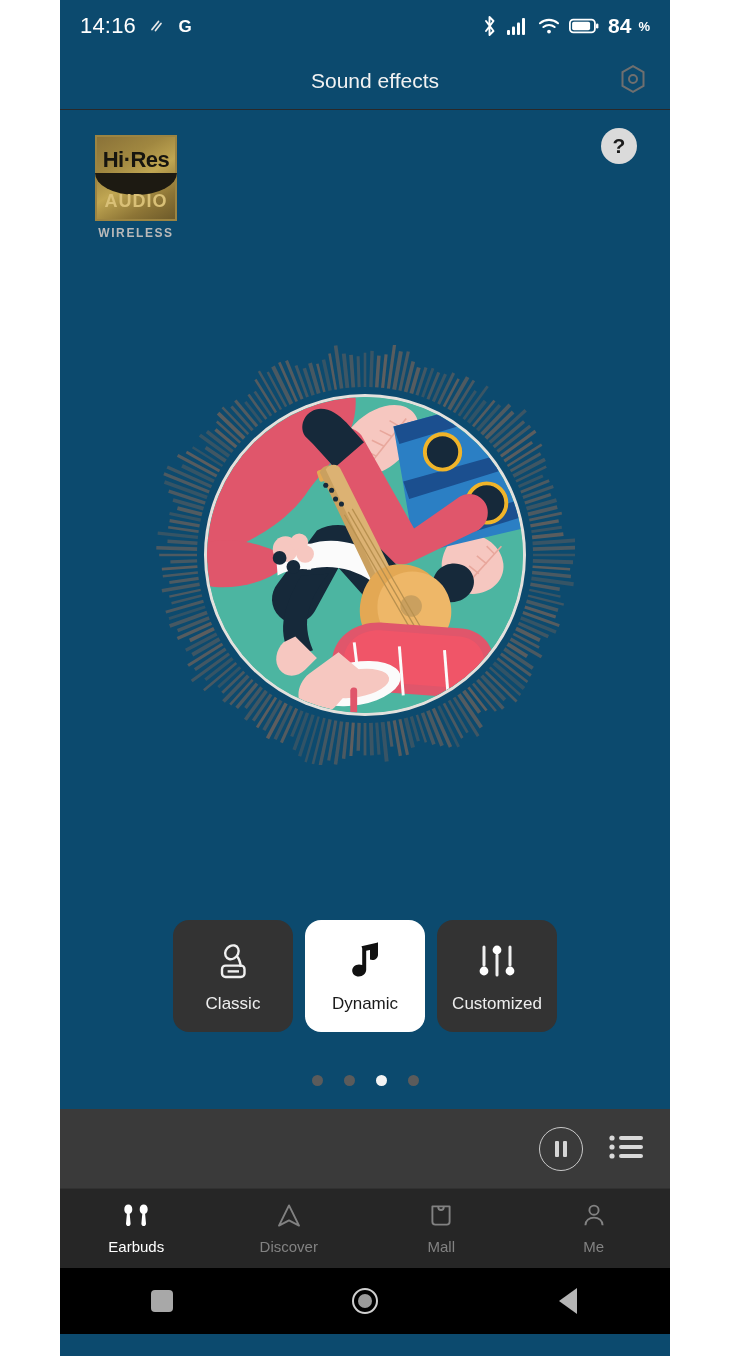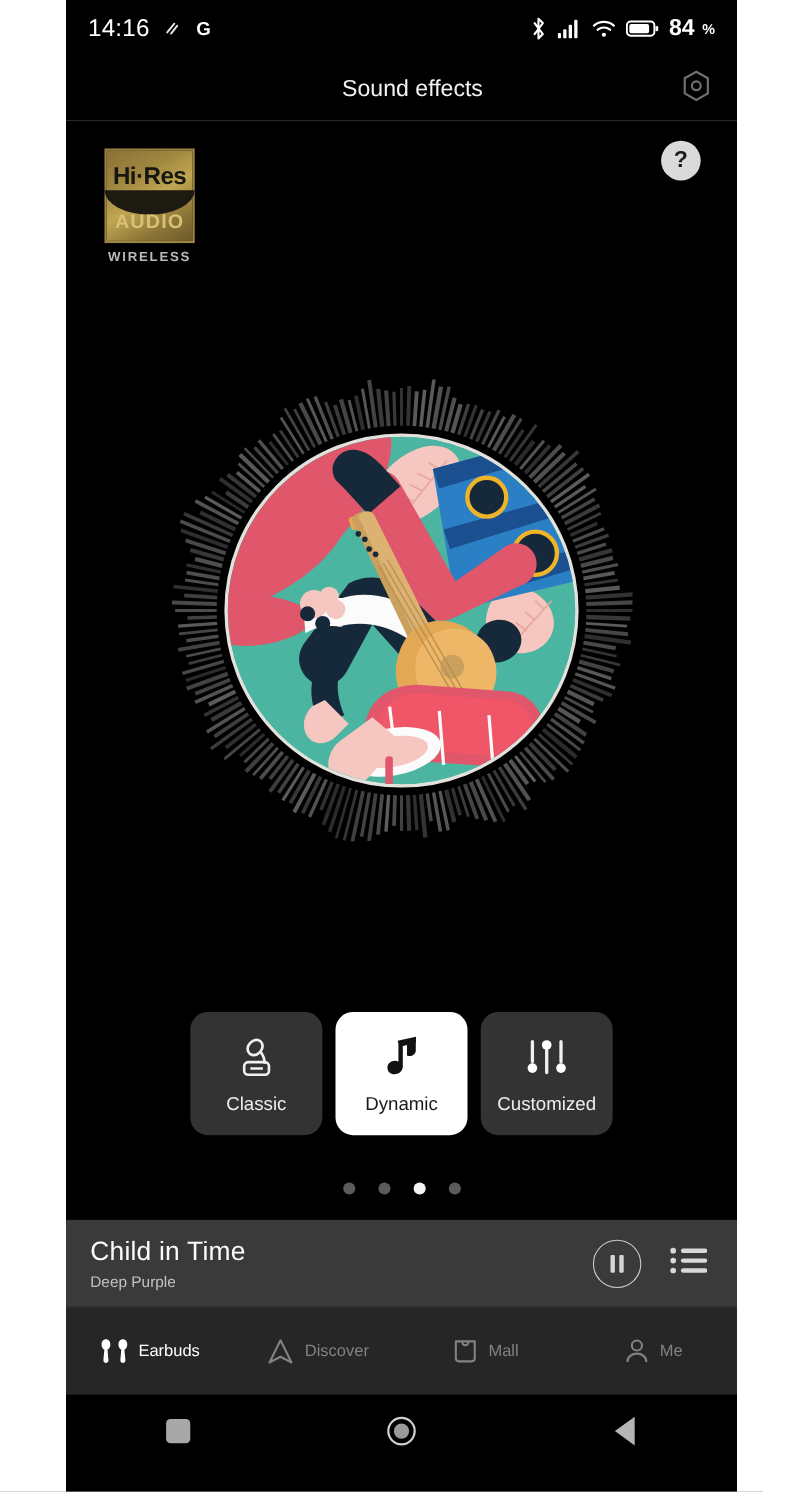--- a/index.html
+++ b/index.html
@@ -6,21 +6,21 @@
   html, body {
     width: 730px; height: 1356px;
     background: #ffffff;
     font-family: "Liberation Sans", sans-serif;
     overflow: hidden;
   }
   #phone {
     position: absolute;
     left: 60px; top: 0;
     width: 610px; height: 1356px;
-    background: #000000;
+    background: #0c4a6e;
     overflow: hidden;
   }
 
   
   #statusbar {
     position: relative;
     height: 52px;
     display: flex; align-items: center;
     padding: 0 20px;
     color: #fff;
@@ -162,21 +162,21 @@
   
   #tabs {
     position: relative;
     height: 80px;
     background: #262626;
     border-top: 1px solid #313131;
     display: flex;
   }
   .tab {
     flex: 1;
-    display: flex; flex-direction: row;
+    display: flex; flex-direction: column;
     align-items: center; justify-content: center;
     gap: 9px;
   }
   .tab-ico { height: 26px; display: flex; align-items: center; justify-content: center; }
   .tab-label { font-size: 15px; color: #828282; }
   .tab.active .tab-label { color: #ffffff; }
 
   
   #navbar {
     position: relative;
@@ -619,24 +619,20 @@
 
     <div id="dots">
       <span class="dot"></span>
       <span class="dot"></span>
       <span class="dot on"></span>
       <span class="dot"></span>
     </div>
   </div>
 
   <div id="now">
-    <div id="now-text">
-      <span id="now-title">Child in Time</span>
-      <span id="now-artist">Deep Purple</span>
-    </div>
     <div id="now-ctrls">
       <div id="pause-btn">
         <span class="pbar"></span>
         <span class="pbar"></span>
       </div>
       <div id="queue-btn">
         <span>
           <svg width="34" height="26" viewBox="0 0 34 26">
             <g fill="#d9d9d9">
               <circle cx="3" cy="4" r="2.6"></circle>

